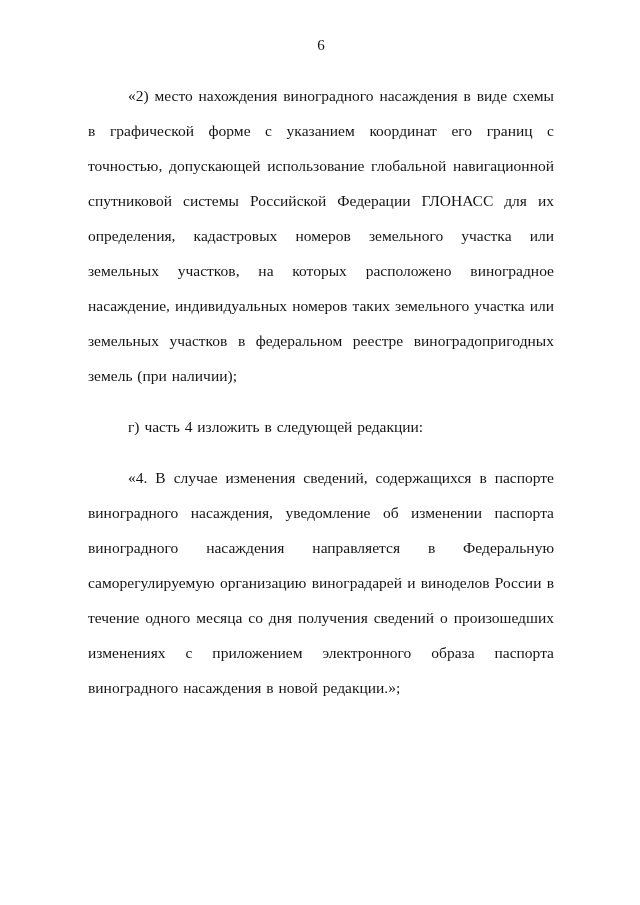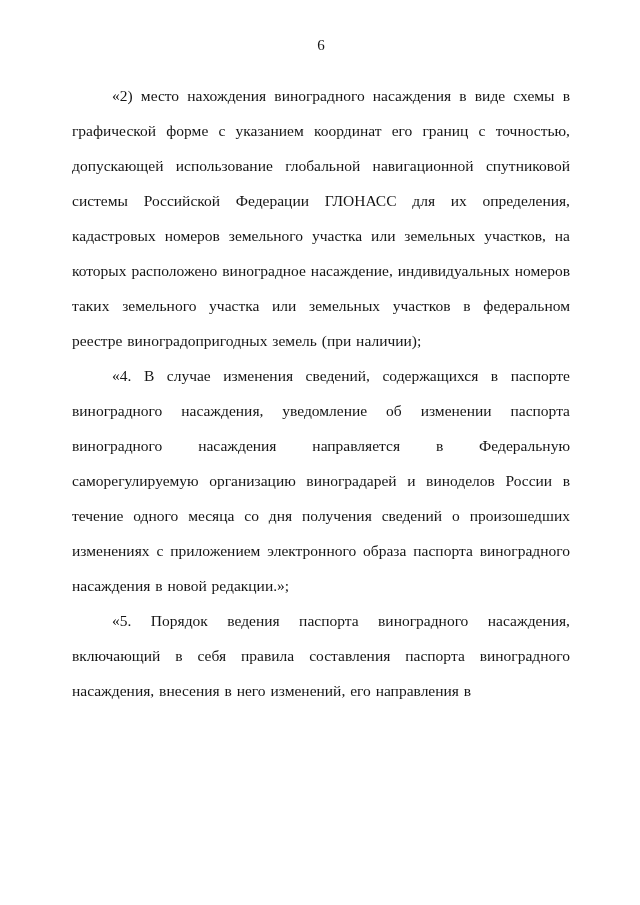--- a/index.html
+++ b/index.html
@@ -22,32 +22,32 @@
       background: #ffffff;
       overflow: hidden;
     }
     .page-number {
       text-align: center;
       font-size: 15px;
       line-height: 18px;
       margin-bottom: 24px;
     }
     .doc p {
-      margin: 0;
+      margin: 16px;
       font-size: 15.5px;
       line-height: 35px;
       text-align: justify;
       text-indent: 40px;
       word-spacing: 1px;
     }
   </style>
 </head>
 <body>
 
 <div class="page">
   <div class="page-number">6</div>
 
   <div class="doc">
     <p>«2) место нахождения виноградного насаждения в виде схемы в графической форме с указанием координат его границ с точностью, допускающей использование глобальной навигационной спутниковой системы Российской Федерации ГЛОНАСС для их определения, кадастровых номеров земельного участка или земельных участков, на которых расположено виноградное насаждение, индивидуальных номеров таких земельного участка или земельных участков в федеральном реестре виноградопригодных земель (при наличии);</p>
+    <p>г) часть 4 изложить в следующей редакции:</p>
     <p>«4. В случае изменения сведений, содержащихся в паспорте виноградного насаждения, уведомление об изменении паспорта виноградного насаждения направляется в Федеральную саморегулируемую организацию виноградарей и виноделов России в течение одного месяца со дня получения сведений о произошедших изменениях с приложением электронного образа паспорта виноградного насаждения в новой редакции.»;</p>
-    <p>«5. Порядок ведения паспорта виноградного насаждения, включающий в себя правила составления паспорта виноградного насаждения, внесения в него изменений, его направления в</p>
   </div>
 </div>
 
 </body></html>

